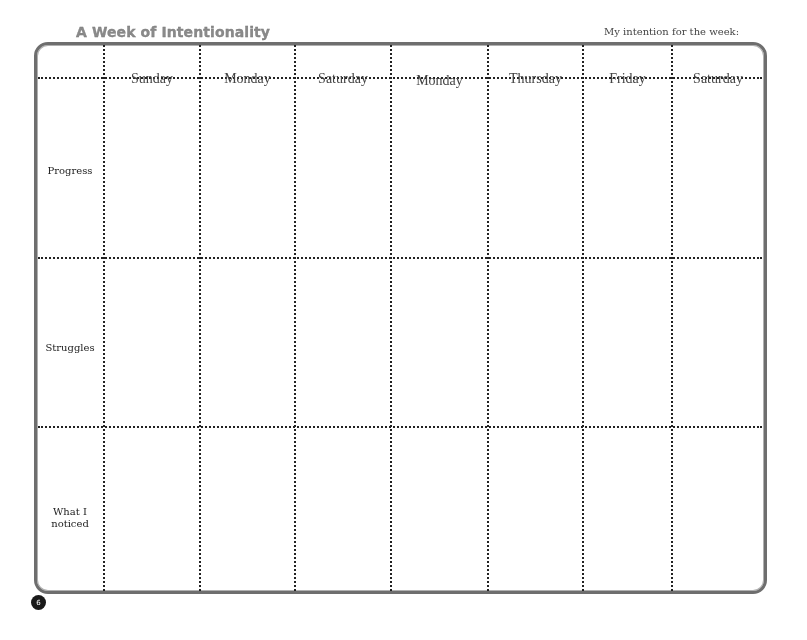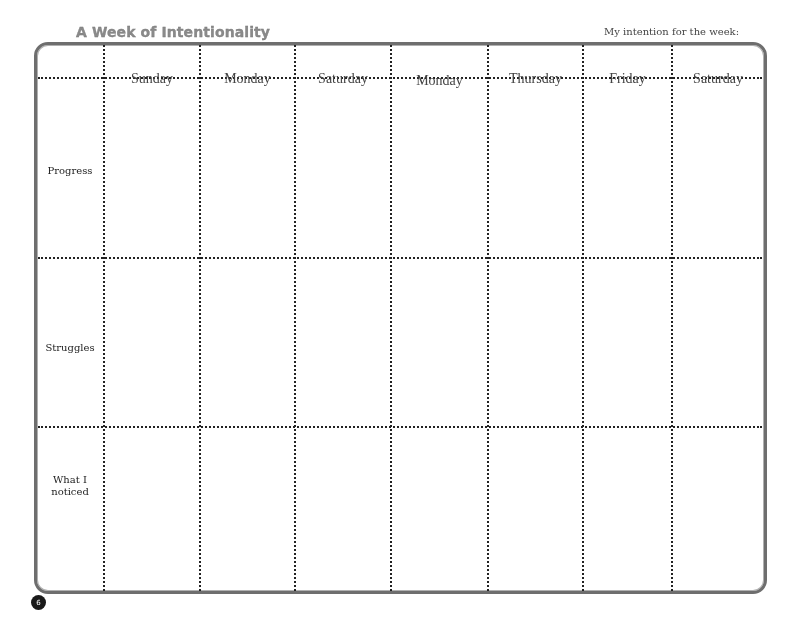--- a/index.html
+++ b/index.html
@@ -65,18 +65,18 @@
 <div class="dayhead" style="left:105px; width:94px;">Sunday</div>
 <div class="dayhead" style="left:201px; width:93px;">Monday</div>
 <div class="dayhead" style="left:296px; width:94px;">Saturday</div>
 <div class="dayhead" style="left:392px; width:95px; top:57px;">Monday</div>
 <div class="dayhead" style="left:489px; width:93px;">Thursday</div>
 <div class="dayhead" style="left:584px; width:87px;text-align:center;">Friday</div>
 <div class="dayhead" style="left:673px; width:90px;">Saturday</div>
 
 <div class="rowlabel" style="top:165px;">Progress</div>
 <div class="rowlabel" style="top:330px;margin-top:12px;">Struggles</div>
-<div class="rowlabel" style="top:474px;">
+<div class="rowlabel" style="top:506px;">
   <div>What I</div>
   <div>noticed</div>
 </div>
 
 <div class="pagebadge">6</div>
 
 </body></html>

